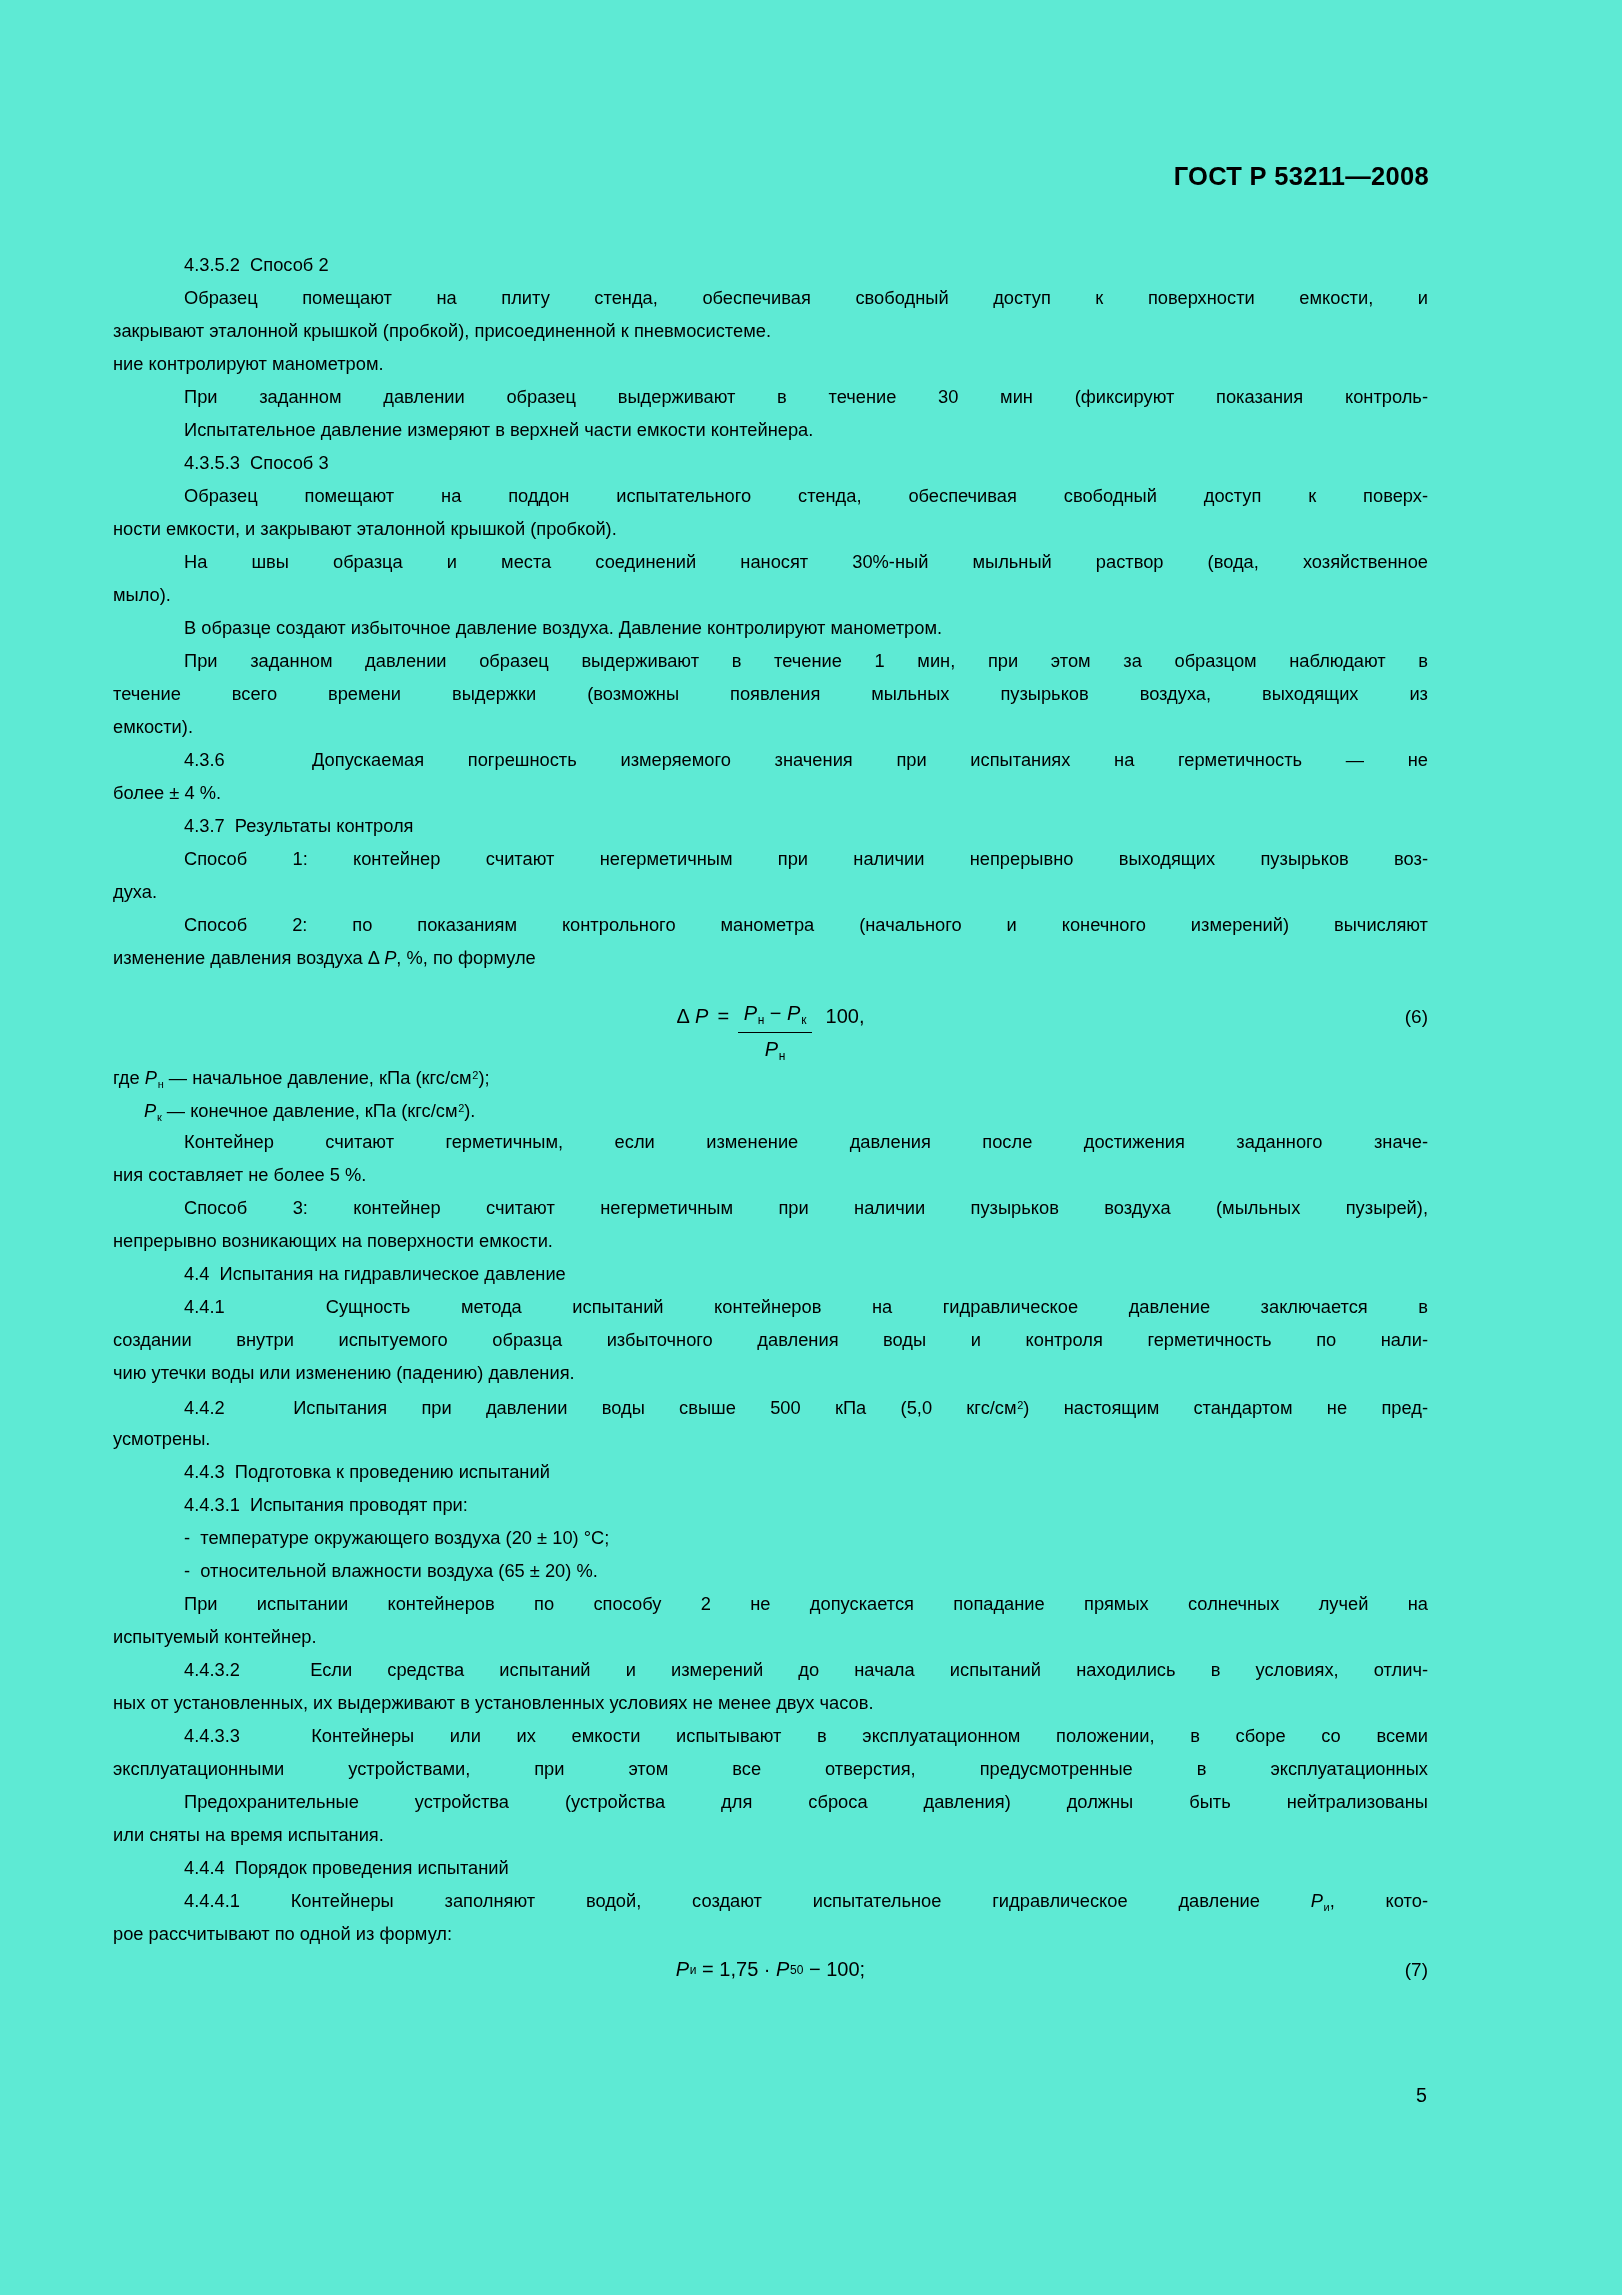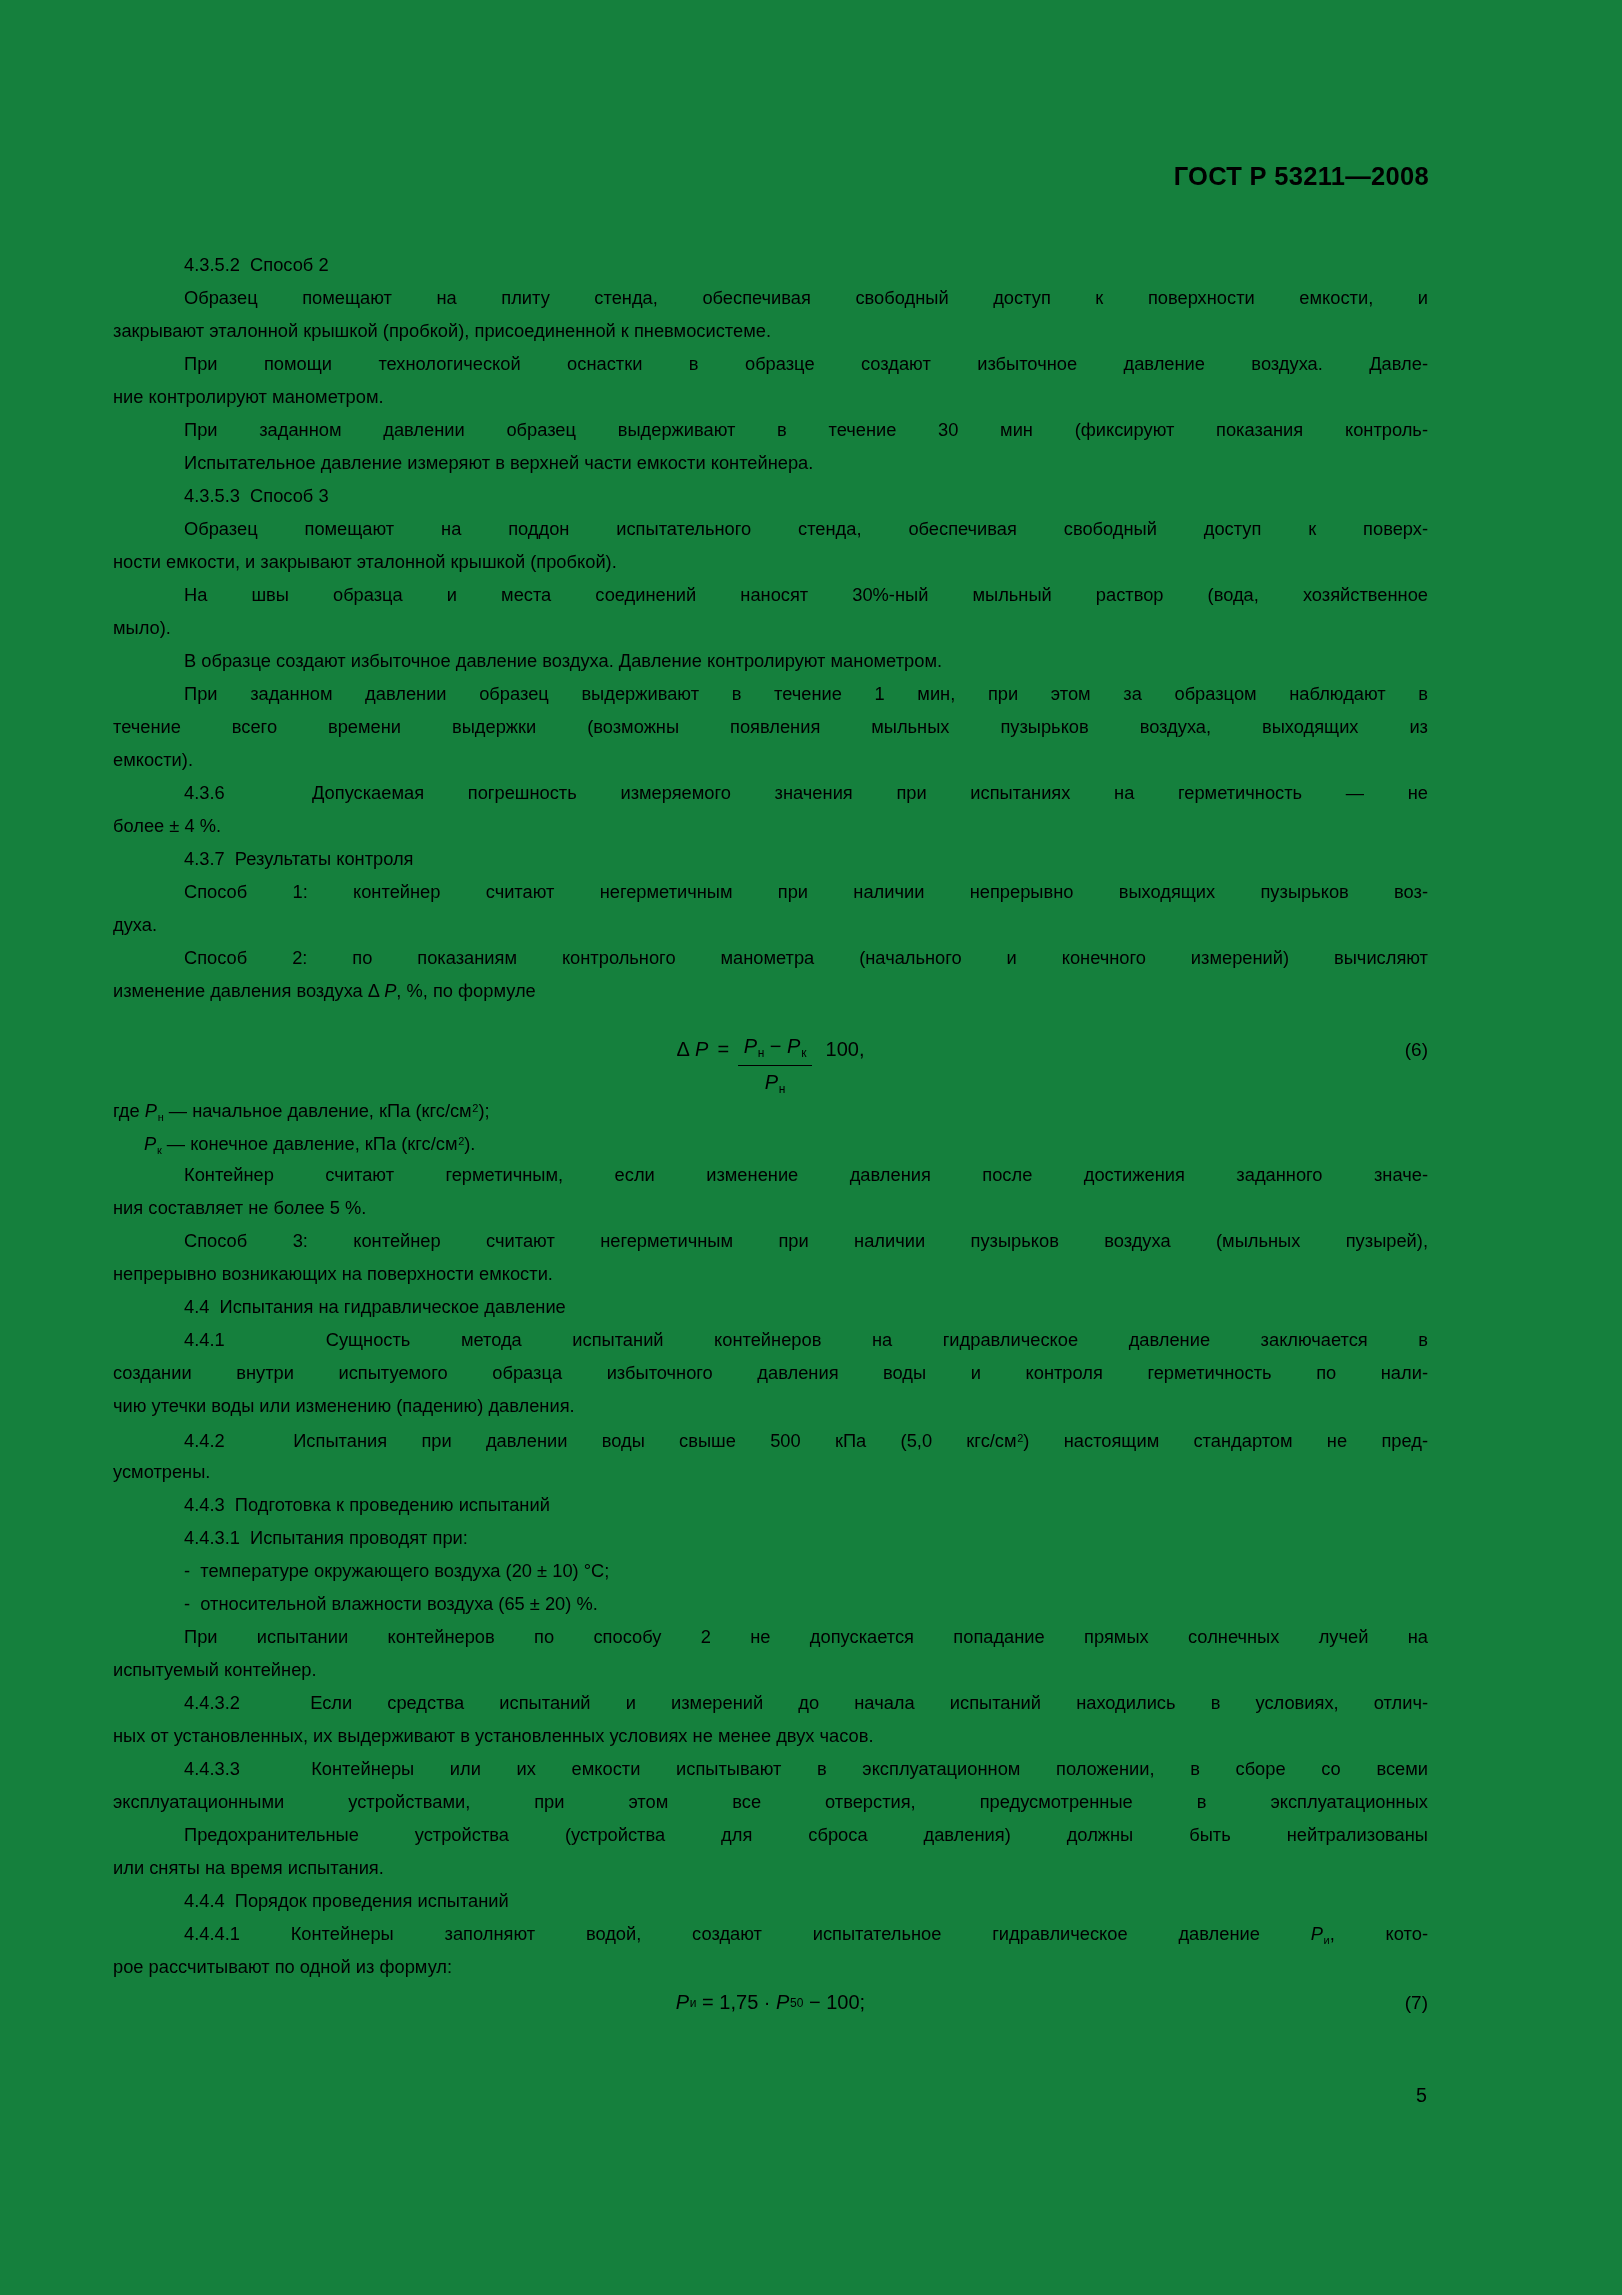--- a/index.html
+++ b/index.html
@@ -1,20 +1,20 @@
 <!DOCTYPE html>
 <html lang="ru" style="font-size:10.5px"><head>
 <meta charset="utf-8">
 <style>
   html,body{margin:0;padding:0;background:#ffffff;}
   .page{
     position:relative;
     width:1623px;
     height:2295px;
-    background:#15803d;
+    background:#5eead4;
     color:#000000;
     font-family:"Liberation Sans", sans-serif;
     font-size:18.3px;
     overflow:hidden;
   }
   .doc-header{
     position:absolute;
     top:162px;
     right:194px;
     font-weight:bold;
@@ -90,21 +90,20 @@
 <div class="page">
 
   <div class="doc-header">ГОСТ Р 53211—2008</div>
 
   <div class="bodycol">
 
     <div>
         <div class="line ind"><span>4.3.5.2&nbsp; Способ 2</span></div>
         <div class="line ind just"><span>Образец помещают на плиту стенда, обеспечивая свободный доступ к поверхности емкости, и</span></div>
         <div class="line"><span>закрывают эталонной крышкой (пробкой), присоединенной к пневмосистеме.</span></div>
-        <div class="line ind just"><span>При помощи технологической оснастки в образце создают избыточное давление воздуха. Давле-</span></div>
         <div class="line"><span>ние контролируют манометром.</span></div>
         <div class="line ind just"><span>При заданном давлении образец выдерживают в течение 30 мин (фиксируют показания контроль-</span></div>
         <div class="line ind"><span>Испытательное давление измеряют в верхней части емкости контейнера.</span></div>
         <div class="line ind"><span>4.3.5.3&nbsp; Способ 3</span></div>
         <div class="line ind just"><span>Образец помещают на поддон испытательного стенда, обеспечивая свободный доступ к поверх-</span></div>
         <div class="line"><span>ности емкости, и закрывают эталонной крышкой (пробкой).</span></div>
         <div class="line ind just"><span>На швы образца и места соединений наносят 30%-ный мыльный раствор (вода, хозяйственное</span></div>
         <div class="line"><span>мыло).</span></div>
         <div class="line ind"><span>В образце создают избыточное давление воздуха. Давление контролируют манометром.</span></div>
         <div class="line ind just"><span>При заданном давлении образец выдерживают в течение 1 мин, при этом за образцом наблюдают в</span></div>

